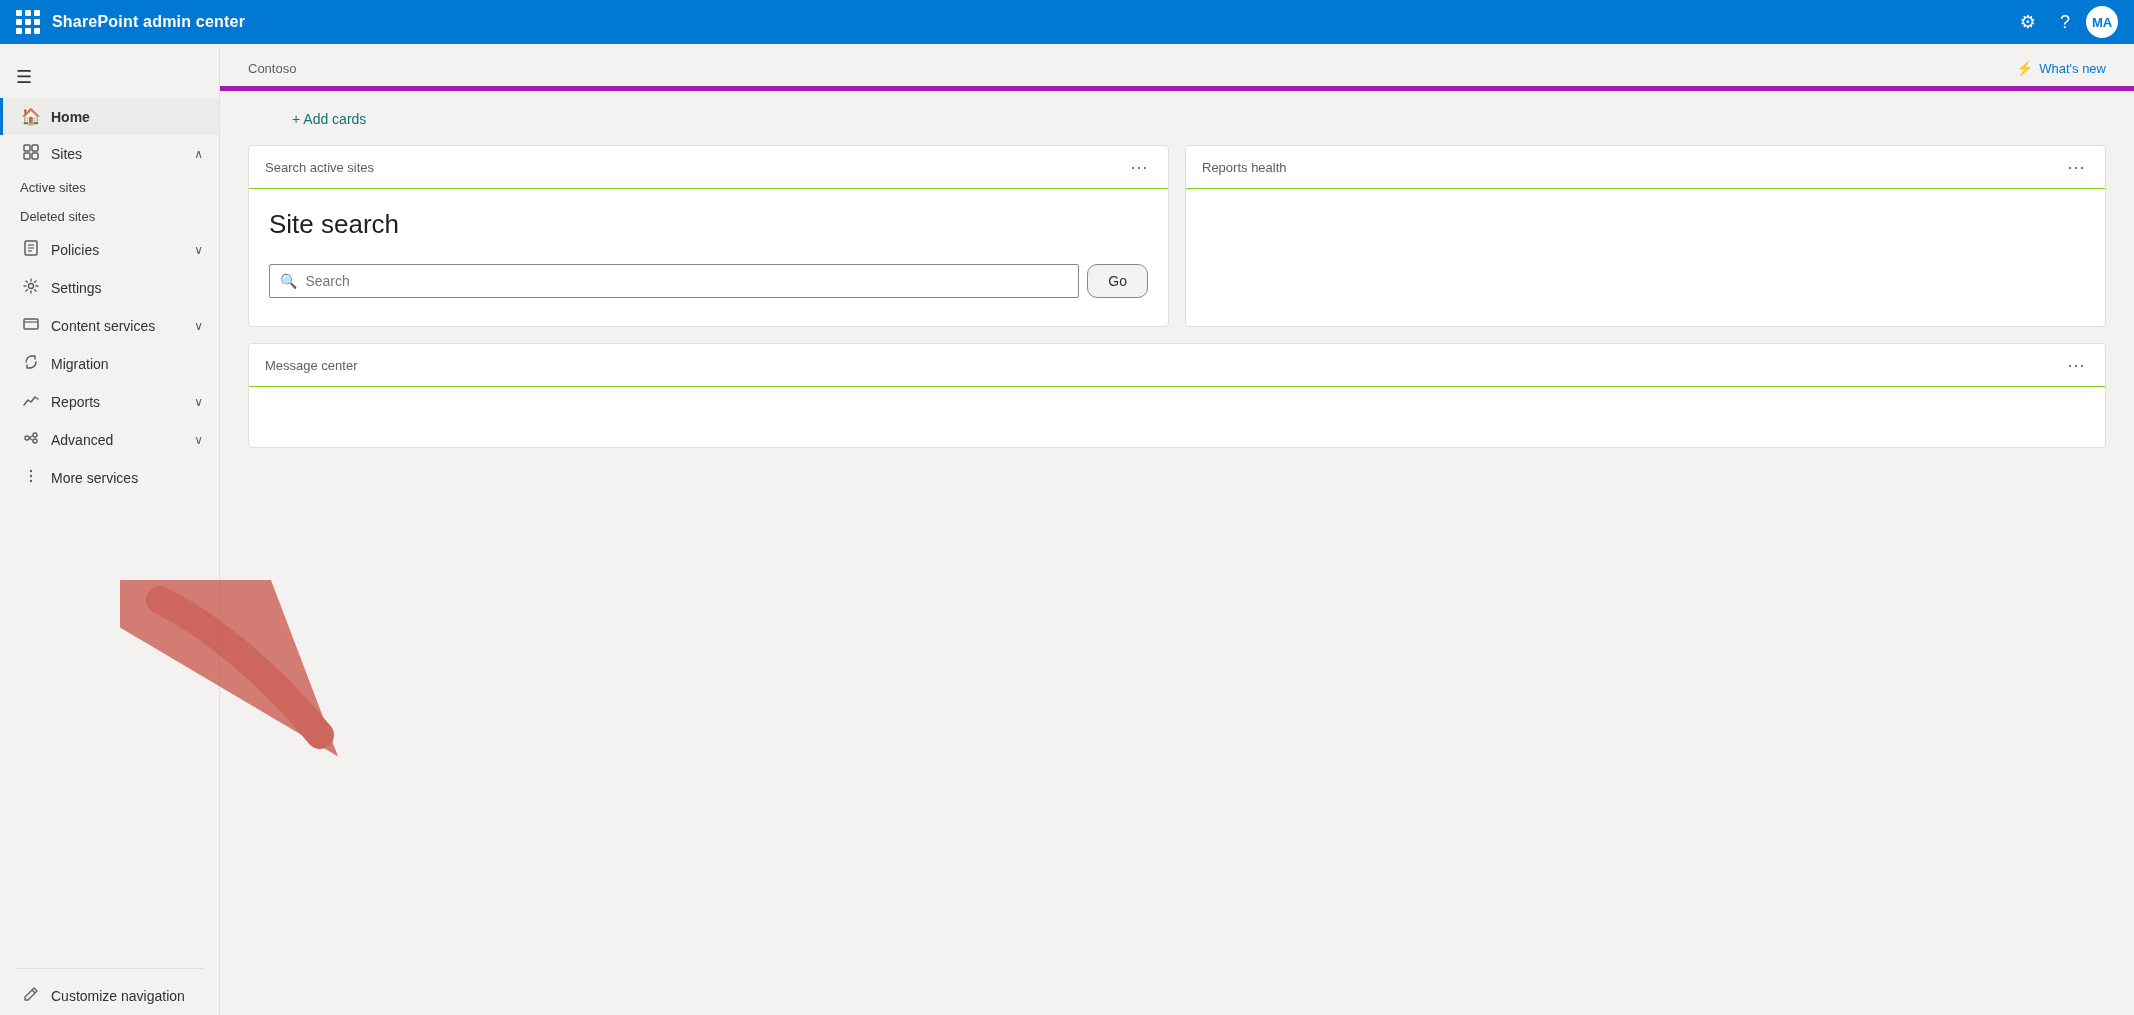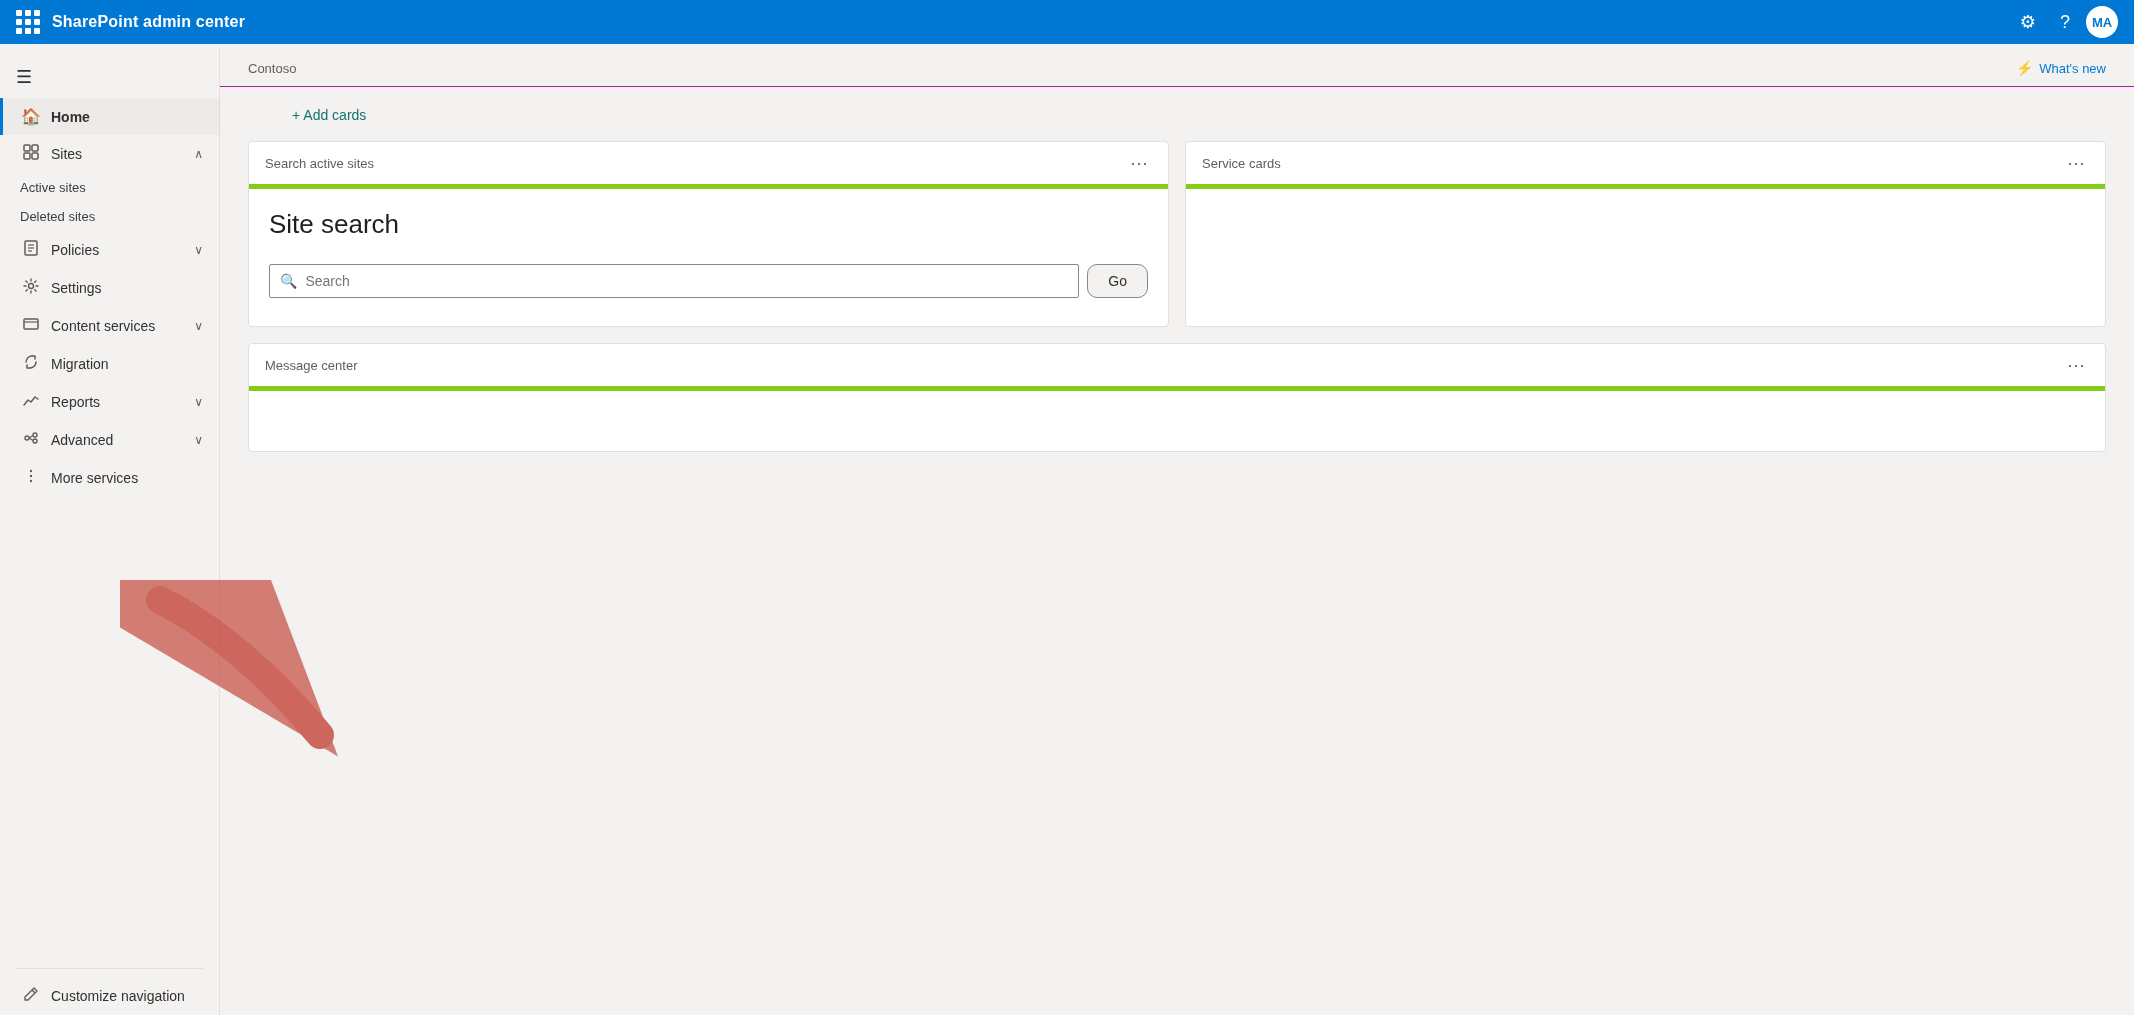--- a/index.html
+++ b/index.html
@@ -139,21 +139,21 @@
       flex: 1;
       overflow-y: auto;
       background: #f3f2f1;
     }
     .main-header {
       background: #f3f2f1;
       padding: 12px 28px 0 28px;
       display: flex;
       align-items: center;
       justify-content: space-between;
-      border-bottom: 1px solid #a21caf;
+      border-bottom: 5px solid #a21caf;
       padding-bottom: 10px;
     }
     .breadcrumb {
       font-size: 13px;
       color: #605e5c;
     }
     .whats-new {
       font-size: 13px;
       color: #0078d4;
       display: flex;
@@ -190,21 +190,21 @@
       background: white;
       border: 1px solid #e1dfdd;
       border-radius: 4px;
       overflow: hidden;
     }
     .card-header {
       display: flex;
       align-items: center;
       justify-content: space-between;
       padding: 12px 16px;
-      border-bottom: 5px solid #84cc16;
+      border-bottom: 1px solid #84cc16;
       font-size: 13px;
       color: #605e5c;
     }
     .card-menu-btn {
       background: none;
       border: none;
       cursor: pointer;
       color: #605e5c;
       font-size: 18px;
       line-height: 1;
@@ -472,21 +472,21 @@
                 <span class="search-icon-inner">🔍</span>
                 <input type="text" placeholder="Search" style="">
               </div>
               <button class="go-btn">Go</button>
             </div>
           </div>
         </div>
 
         <div class="card">
           <div class="card-header">
-            <span>Service cards</span>
+            <span>Reports health</span>
             <button class="card-menu-btn">···</button>
           </div>
         </div>
       </div>
 
       <div class="cards-row">
         <div class="card card-full">
           <div class="card-header">
             <span>Message center</span>
             <button class="card-menu-btn">···</button>

